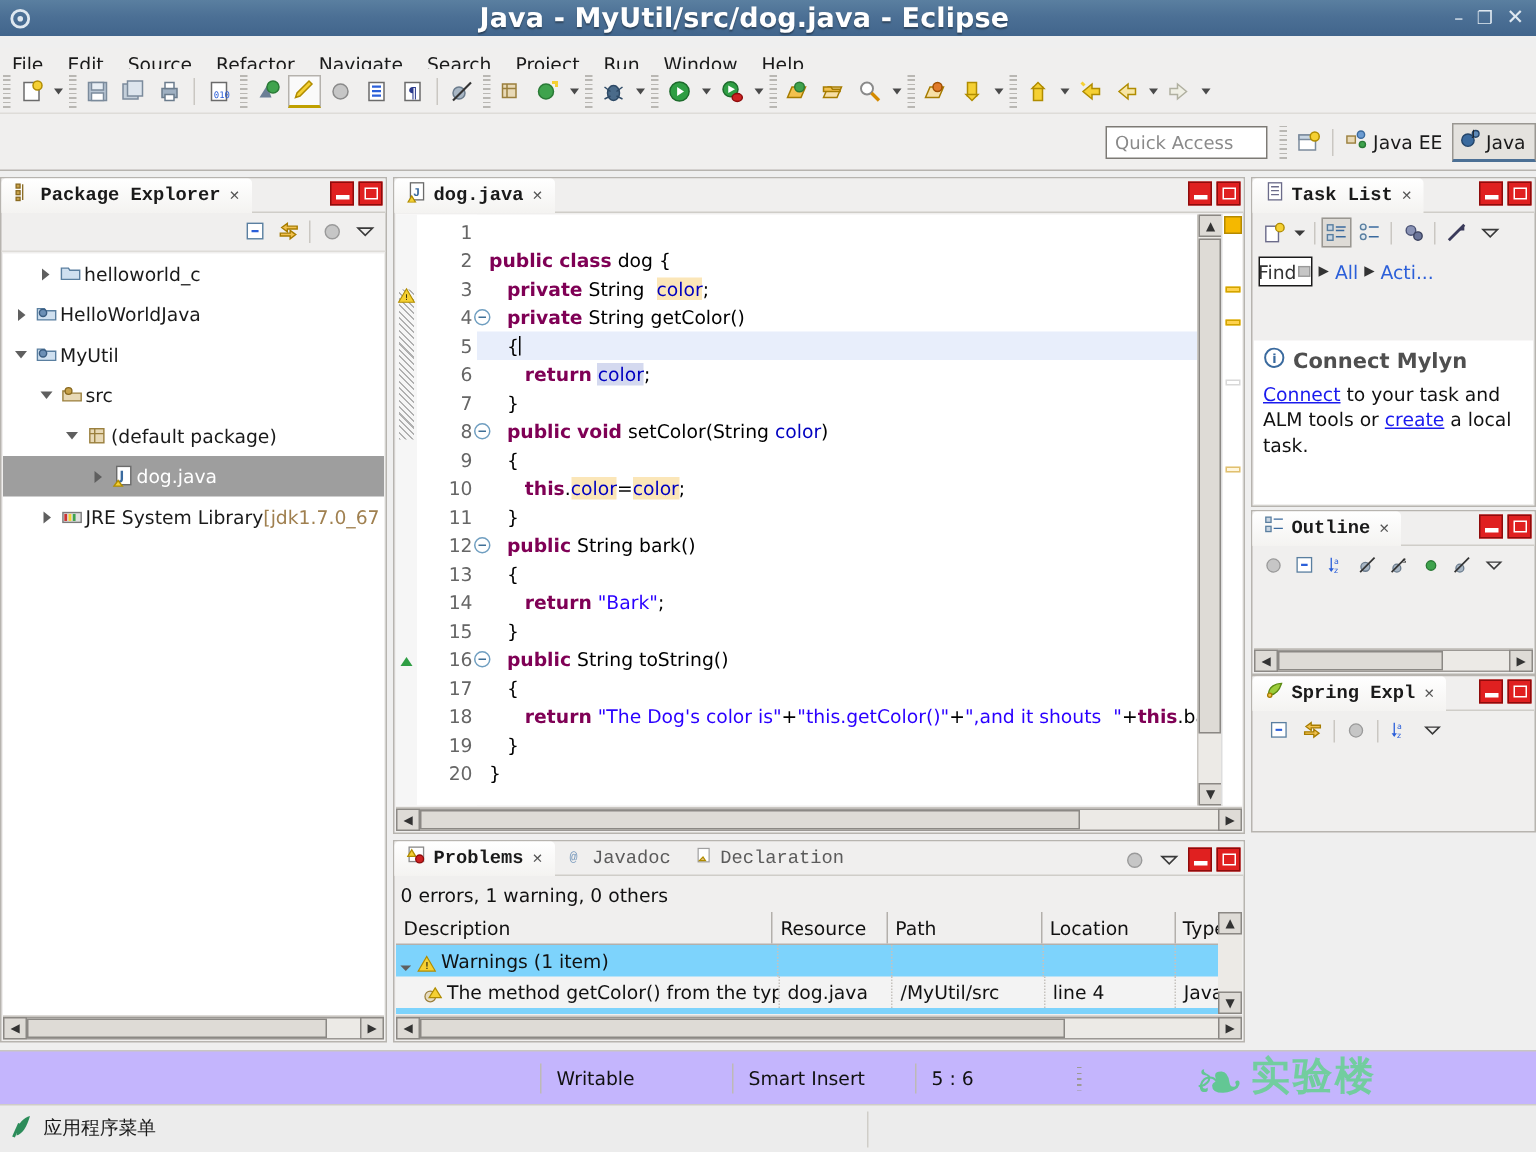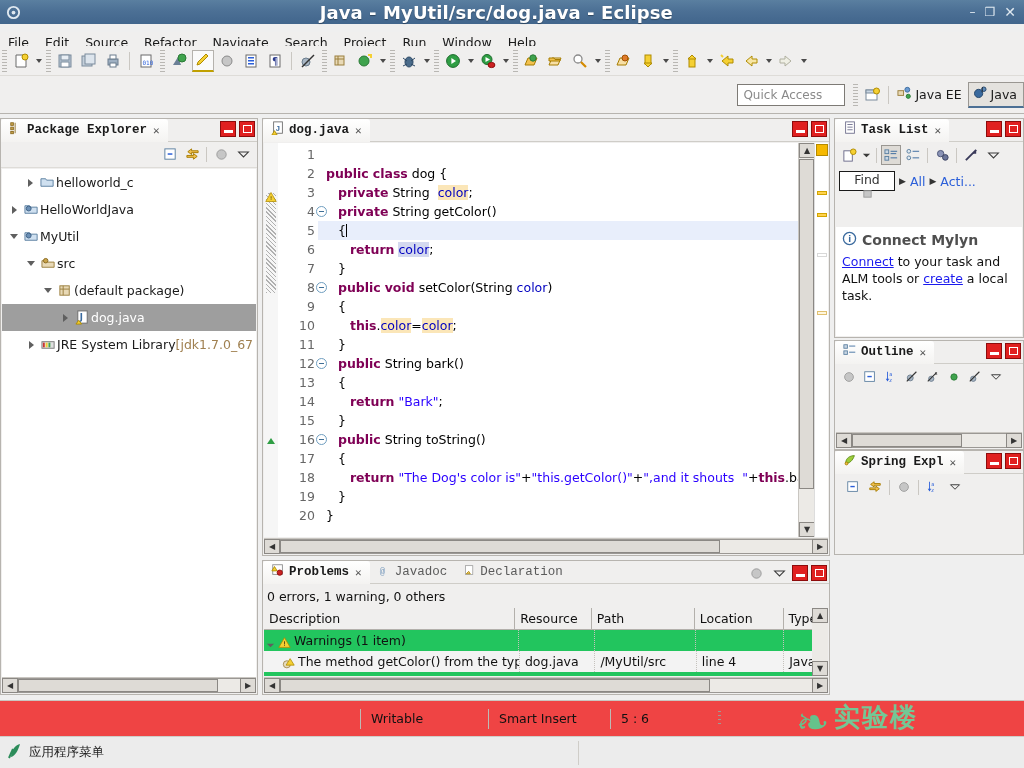--- a/index.html
+++ b/index.html
@@ -221,53 +221,53 @@
   .ov-mark { position: absolute; left: 2px; width: 10px; height: 4px; background: #ffd24d; border: 1px solid #d2a400; }
   .ov-top { position: absolute; left: 1px; top: 1px; width: 12px; height: 12px; background: #f5b800; border: 1px solid #b58a00; }
   .ed-hscroll {
     position: absolute; left: 1px; right: 1px; bottom: 1px; height: 16px;
     background: #e6e4e0; border-top: 1px solid #c9c6c1; display: flex; align-items: center;
   }
 
   
   #problems { left: 262px; top: 560px; width: 568px; height: 135px; }
   .prob-summary { font-size: 12.5px; padding: 5px 4px 4px 4px; color: #111; }
-  .prob-table { position: absolute; left: 1px; right: 1px; top: 47px; bottom: 18px; background: #22c55e; }
+  .prob-table { position: absolute; left: 1px; right: 1px; top: 47px; bottom: 18px; background: #7dd3fc; }
   .prob-head { display: flex; height: 22px; background: #f0efee; border-bottom: 1px solid #b3b0ab; }
   .ph {
     font-size: 12.5px; color: #111; display: flex; align-items: center;
     padding-left: 5px; border-right: 1px solid #b3b0ab; cursor: default;
   }
   .prob-row { display: flex; height: 21px; align-items: center; font-size: 12.5px; color: #111; }
   .prob-row.alt { background: #f3f3f3; }
   .pc { padding-left: 5px; overflow: hidden; white-space: nowrap; border-right: 1px dotted #c5c2bd; height: 21px; line-height: 21px; }
   .prob-vscroll { position: absolute; right: 1px; top: 47px; bottom: 18px; width: 16px; background: #eceae6; }
 
   
   #task-list { left: 834px; top: 118px; width: 190px; height: 220px; }
   .mylyn-box { position: absolute; left: 1px; right: 1px; top: 108px; bottom: 1px; background: #fff; padding: 4px 6px; }
   .mylyn-title { font-size: 14px; font-weight: bold; color: #4f4f4f; display: flex; align-items: center; gap: 5px; }
   .mylyn-body { font-size: 12.5px; color: #111; line-height: 17px; margin-top: 4px; }
   .mylyn-body a { color: #1a1aee; text-decoration: underline; }
   .findbar { height: 26px; display: flex; align-items: center; gap: 4px; padding: 0 4px; }
   .findbox {
-    width: 56px; height: 20px; background: #fff; border: 1px solid #1a1a1a;
-    display: flex; align-items: center; justify-content: space-between; padding: 0 3px;
-    font-size: 12.5px; color: #333; flex-direction: column;
+    width: 36px; height: 20px; background: #fff; border: 1px solid #1a1a1a;
+    display: flex; align-items: center; justify-content: center; padding: 0 3px;
+    font-size: 12.5px; color: #333;
   }
   .fsep { color: #333; font-size: 9px; }
   .flink { color: #2b5fd9; font-size: 12.5px; cursor: default; }
 
   #outline { left: 834px; top: 340px; width: 190px; height: 110px; }
   #spring { left: 834px; top: 450px; width: 190px; height: 105px; }
 
   
   .statusbar {
     position: absolute; left: 0; top: 700px; width: 1024px; height: 36px;
-    background: #ef4444; border-top: 1px solid #c9c6c1;
+    background: #c4b5fd; border-top: 1px solid #c9c6c1;
     display: flex; align-items: center; font-size: 12.5px; color: #111;
   }
   .sb-cell { padding: 0 10px; border-left: 1px solid #bdbab5; height: 20px; display: flex; align-items: center; }
   .sb-dots { margin-left: 18px; width: 3px; height: 16px;
     background-image: repeating-linear-gradient(to bottom, #9d9a95 0 1px, transparent 1px 4px); }
 
   .taskbar {
     position: absolute; left: 0; top: 736px; width: 1024px; height: 32px;
     background: #ececec; border-top: 1px solid #cfcdc8;
     display: flex; align-items: center; gap: 7px; padding-left: 8px;

